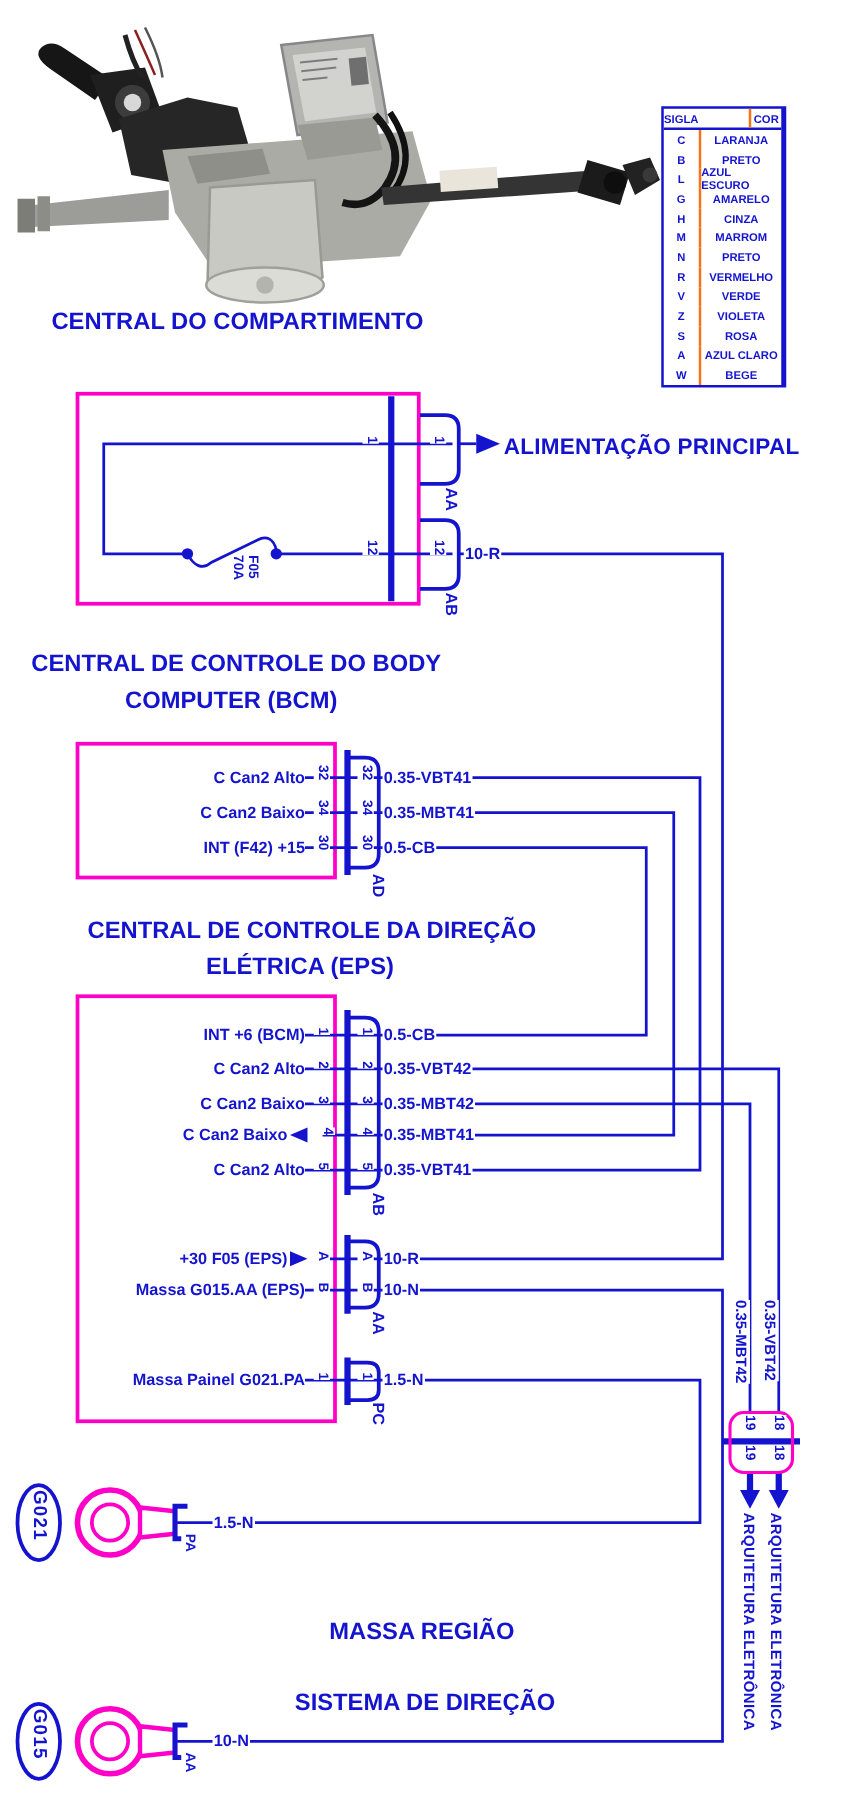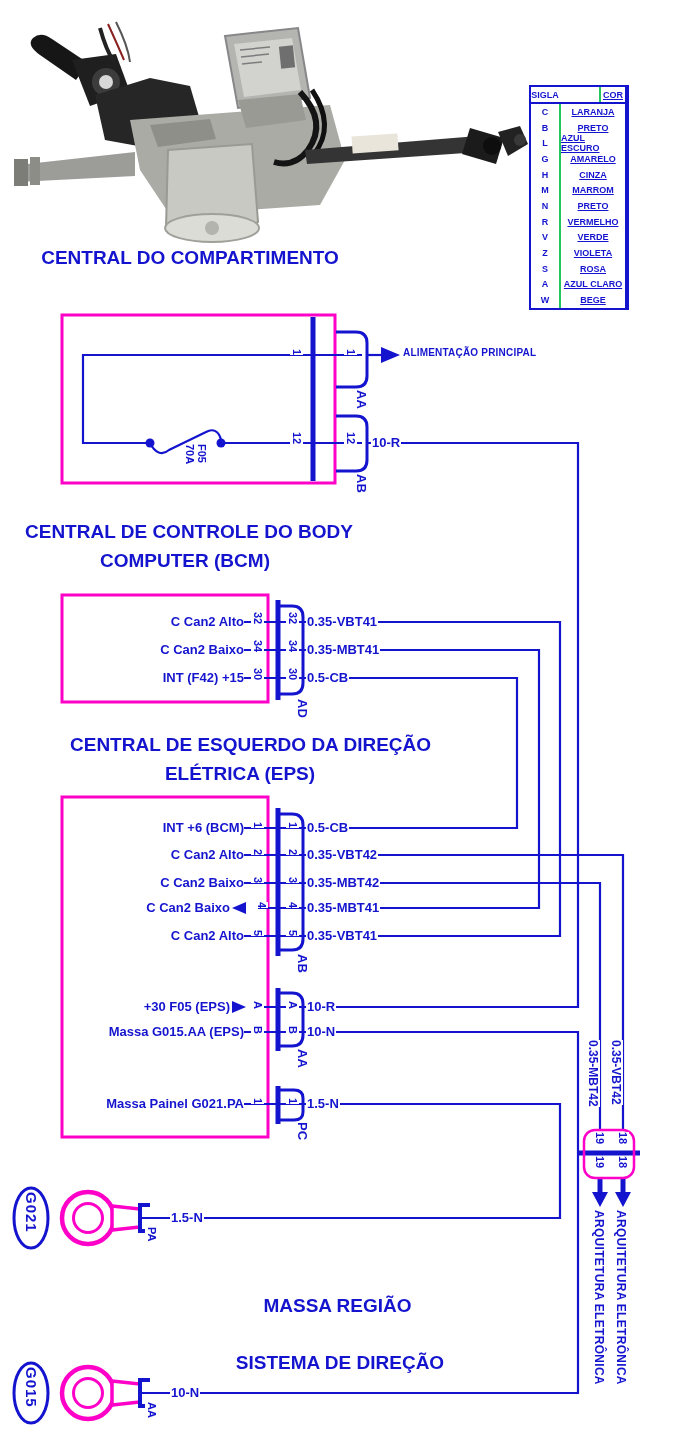--- a/index.html
+++ b/index.html
@@ -3,36 +3,36 @@
 <meta charset="utf-8">
 <style>
   html,body{margin:0;padding:0;background:#fff;}
   #canvas{position:relative;width:674px;height:1454px;background:#ffffff;overflow:hidden;
           font-family:"Liberation Sans",sans-serif;}
   svg.layer{position:absolute;left:0;top:0;}
   .t{position:absolute;font-family:"Liberation Sans",sans-serif;font-weight:bold;color:#1414cf;white-space:nowrap;}
   .title{font-size:19px;text-align:center;}
   .plabel{font-size:13px;text-align:right;line-height:18px;height:18px;}
   .wlabel{font-size:13px;line-height:16px;background:#fff;padding:0 1px;}
-  .alim{font-size:10px;letter-spacing:.2px;}
+  .alim{font-size:18px;letter-spacing:.2px;}
   .pnum{font-size:11px;line-height:13px;background:#fff;}
   .v{writing-mode:vertical-rl;}
   .cname{font-size:13px;line-height:14px;}
   .vwl{font-size:12px;line-height:14px;background:#fff;}
   .arq{font-size:12px;line-height:13px;letter-spacing:.3px;}
   .gid{font-size:15px;line-height:16px;letter-spacing:1px;}
   .fuse{font-size:11px;line-height:12px;background:#fff;}
   
   .legend{position:absolute;left:529px;top:85px;width:94px;background:#fff;
           border:2px solid #1414cf;border-right-width:4px;color:#1414cf;
           font:bold 9px "Liberation Sans",sans-serif;}
   .lrow{display:flex;height:15.7px;align-items:stretch;}
   .lhead{border-bottom:2px solid #1414cf;height:15px;gap:40px;}
   .ls{width:28px;display:flex;align-items:center;justify-content:center;}
-  .lc{flex:1;border-left:2px solid #22c55e;display:flex;align-items:center;justify-content:center;text-decoration:underline;}
+  .lc{flex:1;border-left:2px solid #f97316;display:flex;align-items:center;justify-content:center;}
 </style>
 </head>
 <body>
 
 <div id="canvas">
 
 <svg class="layer" width="674" height="1454" viewBox="0 0 674 1454">
 
   <g>
     <rect x="8" y="10" width="520" height="235" fill="#ffffff"></rect>
@@ -188,21 +188,21 @@
       </div>
   <div class="lrow">
         <span class="ls">W</span>
         <span class="lc">BEGE</span>
       </div>
 </div>
 
 <span class="t title" style="left:30px;top:247px;width:320px">CENTRAL DO COMPARTIMENTO</span>
 <span class="t title" style="left:25px;top:521px;width:320px">CENTRAL DE CONTROLE DO BODY</span>
 <span class="t title" style="left:25px;top:550px;width:320px">COMPUTER (BCM)</span>
-<span class="t title" style="left:70px;top:734px;width:340px">CENTRAL DE ESQUERDO DA DIREÇÃO</span>
+<span class="t title" style="left:70px;top:734px;width:340px">CENTRAL DE CONTROLE DA DIREÇÃO</span>
 <span class="t title" style="left:70px;top:763px;width:340px">ELÉTRICA (EPS)</span>
 <span class="t title" style="left:195px;top:1295px;width:285px">MASSA REGIÃO</span>
 <span class="t title" style="left:195px;top:1352px;width:290px">SISTEMA DE DIREÇÃO</span>
 
 <span class="t pnum v" style="left:290px;top:349px">1</span>
 <span class="t pnum v" style="left:344px;top:349px">1</span>
 <span class="t pnum v" style="left:290px;top:432px">12</span>
 <span class="t pnum v" style="left:344px;top:432px">12</span>
 <span class="t fuse v" style="left:196px;top:444px">F05</span>
 <span class="t fuse v" style="left:184px;top:444px">70A</span>

